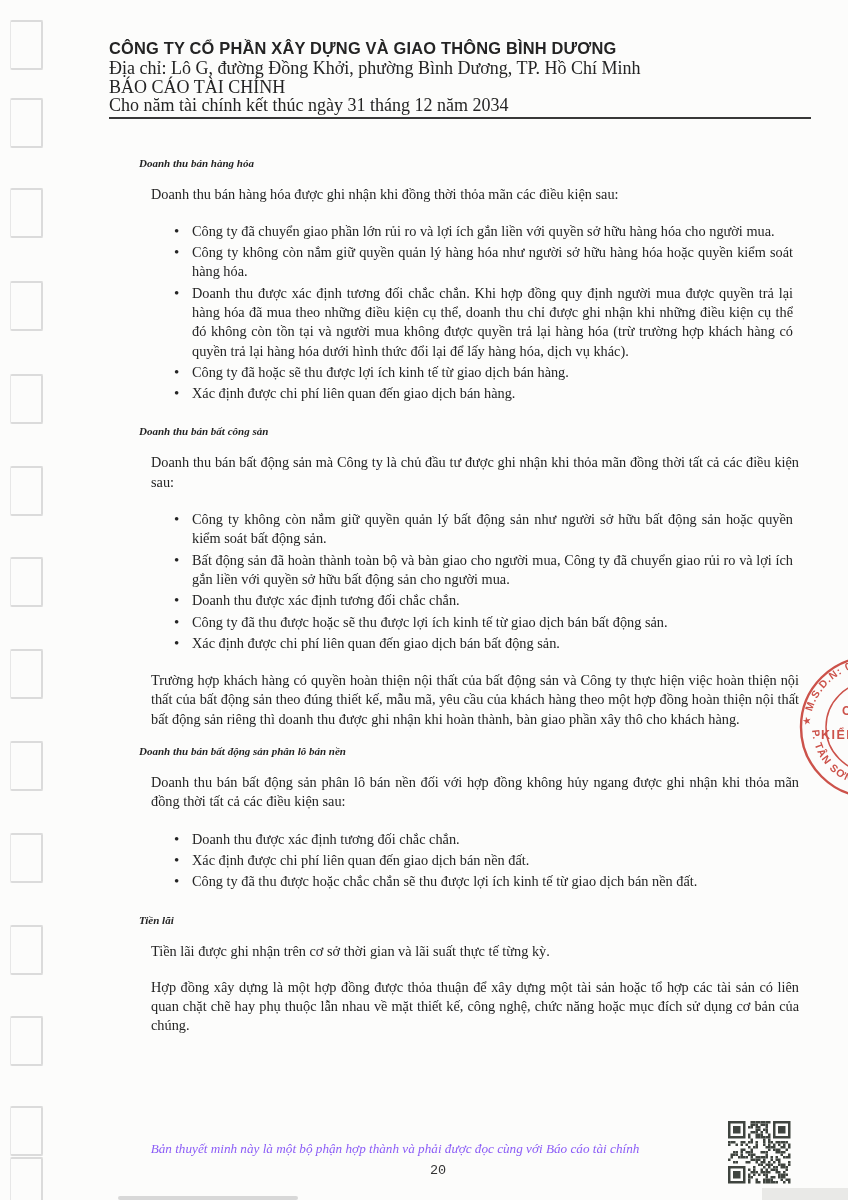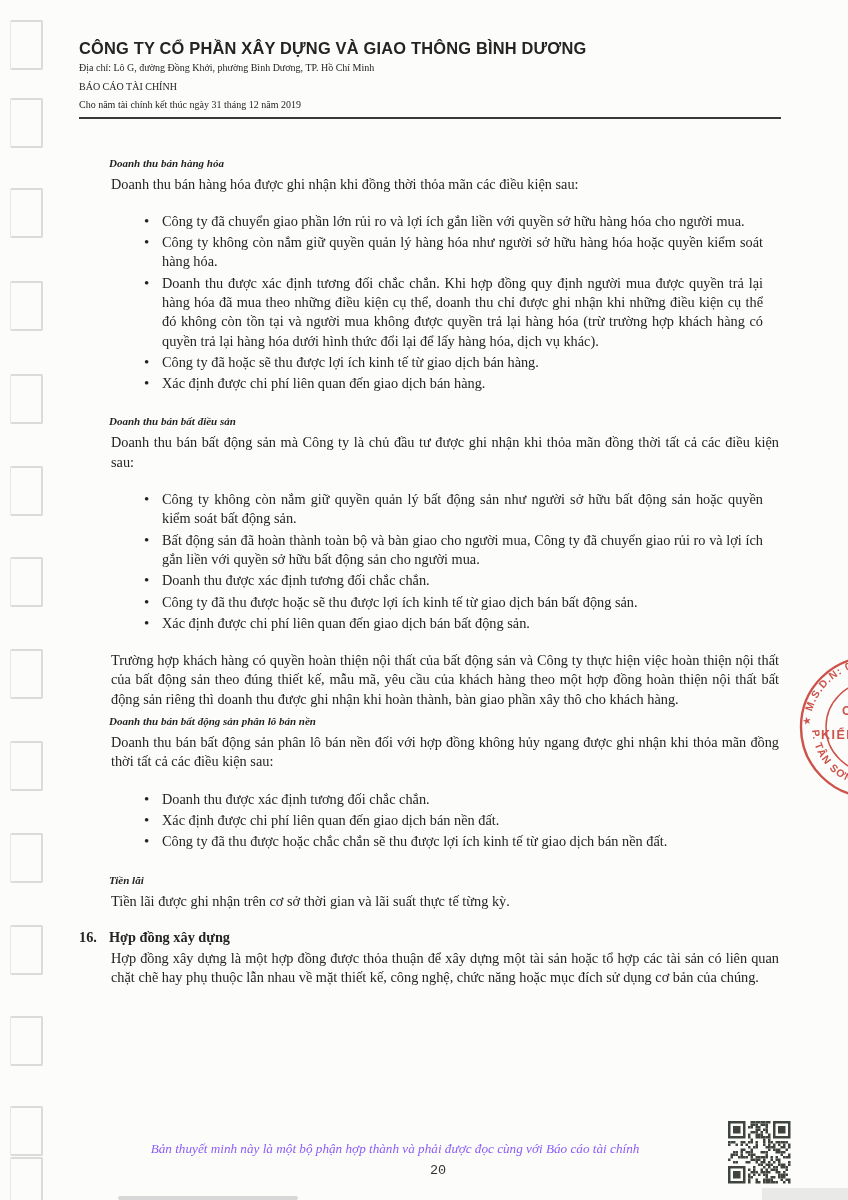--- a/index.html
+++ b/index.html
@@ -3,38 +3,38 @@
 <meta charset="utf-8">
 <style>
   html,body{margin:0;padding:0;}
   body{background:#ffffff;}
   .page{position:relative;width:848px;height:1200px;background:#fcfcfb;overflow:hidden;
         font-family:"Liberation Serif","DejaVu Serif",serif;color:#242424;}
   
   .bmark{position:absolute;left:10px;width:30px;height:46px;
          border:2px solid #d6d6d6;border-left:1px solid #e4e4e4;border-radius:2px;opacity:.85;}
   
-  .content{position:absolute;left:79px;top:38px;width:702px;font-size:14.3px;line-height:19.3px;}
+  .content{position:absolute;left:109px;top:38px;width:702px;font-size:14.3px;line-height:19.3px;}
   .company{font-family:"Liberation Sans","DejaVu Sans",sans-serif;font-weight:bold;
            font-size:16.4px;line-height:21px;letter-spacing:.2px;}
-  .hline{font-size:10px;line-height:18.5px;}
+  .hline{font-size:18px;line-height:18.5px;}
   .note-line{font-size:13.8px;line-height:19px;}
   .b{font-weight:bold;}
   .rule{height:2px;background:#383838;margin-top:2px;}
   .sec{margin-top:34px;}
   .sec.second{margin-top:17px;}
   .sec-row{display:flex;}
   .sec-num{width:30px;font-weight:bold;flex:0 0 30px;}
   .sec-title{font-weight:bold;}
   .sec-content{margin-left:30px;}
   h3.sub{margin:0;font-size:11px;font-weight:bold;font-style:italic;line-height:20px;}
   .gap18{margin-top:18px;}
   .gap19{margin-top:19px;}
   .gap16{margin-top:16px;}
-  p.body{margin:2px;text-align:justify;}
+  p.body{margin:12px;text-align:justify;}
   ul.blts{list-style:none;margin:18px;padding:0;}
   ul.blts li{position:relative;padding-left:35px;margin-top:2px;text-align:justify;}
   ul.blts li::before{content:"\2022";position:absolute;left:17px;top:0;font-size:15px;}
   
   .footnote{position:absolute;left:60px;top:1141px;width:670px;text-align:center;
             font-style:italic;font-size:13.2px;color:#8b5cf6;}
   .pagenum{position:absolute;left:406px;top:1163px;width:64px;text-align:center;
            font-size:13.5px;color:#333;font-family:Liberation Mono, monospace;}
   .qr{position:absolute;left:728px;top:1121px;width:64px;height:64px;}
   
@@ -47,37 +47,37 @@
 </head>
 <body>
 
 <div class="page">
 
   <div class="content">
 
     <div class="company">CÔNG TY CỔ PHẦN XÂY DỰNG VÀ GIAO THÔNG BÌNH DƯƠNG</div>
     <div class="hline">Địa chỉ: Lô G, đường Đồng Khởi, phường Bình Dương, TP. Hồ Chí Minh</div>
     <div class="hline">BÁO CÁO TÀI CHÍNH</div>
-    <div class="hline">Cho năm tài chính kết thúc ngày 31 tháng 12 năm 2019</div>
+    <div class="hline">Cho năm tài chính kết thúc ngày 31 tháng 12 năm 2034</div>
     <div class="rule"></div>
 
     <div class="sec">
       <div class="sec-content">
 
         <h3 class="sub">Doanh thu bán hàng hóa</h3>
         <p class="body">Doanh thu bán hàng hóa được ghi nhận khi đồng thời thỏa mãn các điều kiện sau:</p>
         <ul class="blts">
           <li>Công ty đã chuyển giao phần lớn rủi ro và lợi ích gắn liền với quyền sở hữu hàng hóa cho người mua.</li>
           <li>Công ty không còn nắm giữ quyền quản lý hàng hóa như người sở hữu hàng hóa hoặc quyền kiểm soát hàng hóa.</li>
           <li>Doanh thu được xác định tương đối chắc chắn. Khi hợp đồng quy định người mua được quyền trả lại hàng hóa đã mua theo những điều kiện cụ thể, doanh thu chỉ được ghi nhận khi những điều kiện cụ thể đó không còn tồn tại và người mua không được quyền trả lại hàng hóa (trừ trường hợp khách hàng có quyền trả lại hàng hóa dưới hình thức đổi lại để lấy hàng hóa, dịch vụ khác).</li>
           <li>Công ty đã hoặc sẽ thu được lợi ích kinh tế từ giao dịch bán hàng.</li>
           <li>Xác định được chi phí liên quan đến giao dịch bán hàng.</li>
         </ul>
 
-        <h3 class="sub gap18">Doanh thu bán bất điều sản</h3>
+        <h3 class="sub gap18">Doanh thu bán bất công sản</h3>
         <p class="body">Doanh thu bán bất động sản mà Công ty là chủ đầu tư được ghi nhận khi thỏa mãn đồng thời tất cả các điều kiện sau:</p>
         <ul class="blts">
           <li>Công ty không còn nắm giữ quyền quản lý bất động sản như người sở hữu bất động sản hoặc quyền kiểm soát bất động sản.</li>
           <li>Bất động sản đã hoàn thành toàn bộ và bàn giao cho người mua, Công ty đã chuyển giao rủi ro và lợi ích gắn liền với quyền sở hữu bất động sản cho người mua.</li>
           <li>Doanh thu được xác định tương đối chắc chắn.</li>
           <li>Công ty đã thu được hoặc sẽ thu được lợi ích kinh tế từ giao dịch bán bất động sản.</li>
           <li>Xác định được chi phí liên quan đến giao dịch bán bất động sản.</li>
         </ul>
         <p class="body gap16">Trường hợp khách hàng có quyền hoàn thiện nội thất của bất động sản và Công ty thực hiện việc hoàn thiện nội thất của bất động sản theo đúng thiết kế, mẫu mã, yêu cầu của khách hàng theo một hợp đồng hoàn thiện nội thất bất động sản riêng thì doanh thu được ghi nhận khi hoàn thành, bàn giao phần xây thô cho khách hàng.</p>
 
@@ -89,24 +89,20 @@
           <li>Công ty đã thu được hoặc chắc chắn sẽ thu được lợi ích kinh tế từ giao dịch bán nền đất.</li>
         </ul>
 
         <h3 class="sub gap19">Tiền lãi</h3>
         <p class="body">Tiền lãi được ghi nhận trên cơ sở thời gian và lãi suất thực tế từng kỳ.</p>
 
       </div>
     </div>
 
     <div class="sec second">
-      <div class="sec-row">
-        <span class="sec-num">16.</span>
-        <span class="sec-title">Hợp đồng xây dựng</span>
-      </div>
       <div class="sec-content">
         <p class="body">Hợp đồng xây dựng là một hợp đồng được thỏa thuận để xây dựng một tài sản hoặc tổ hợp các tài sản có liên quan chặt chẽ hay phụ thuộc lẫn nhau về mặt thiết kế, công nghệ, chức năng hoặc mục đích sử dụng cơ bản của chúng.</p>
       </div>
     </div>
 
   </div>
 
   <div class="stamp">
     <svg width="150" height="150" viewBox="0 0 150 150" xmlns="http://www.w3.org/2000/svg">
       <defs>

